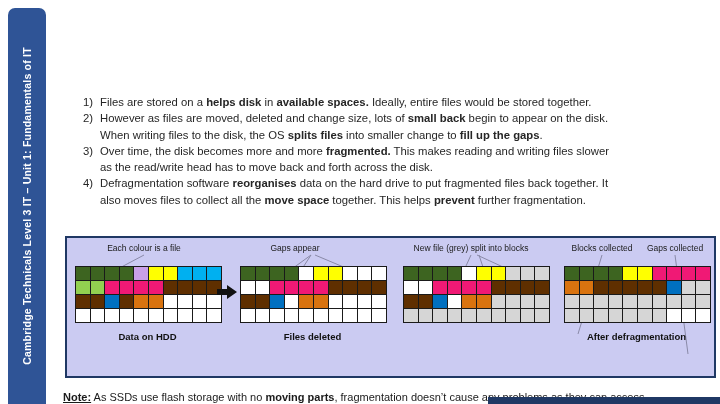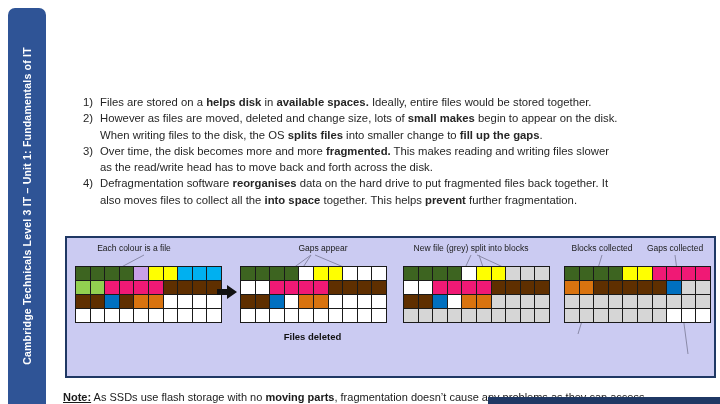--- a/index.html
+++ b/index.html
@@ -24,21 +24,21 @@
   .li{display:flex;}
   .num{width:17px;flex-shrink:0;}
   .b{font-weight:700;}
 
   
   .panel{position:absolute;left:65px;top:236px;width:647px;height:138px;
          background:var(--panel-bg,#CBCBF2);border:2px solid var(--panel-border,#1F3864);}
   svg.lines{position:absolute;left:0;top:0;width:647px;height:138px;pointer-events:none;}
   .callout{position:absolute;top:5px;transform:translateX(-50%);font-size:8.5px;
            color:#1a1a1a;white-space:nowrap;}
-  .c0{left:67px}.c1{left:256px}.c2{left:404px}.c3{left:535px}.c4{left:608px}
+  .c0{left:77px}.c1{left:228px}.c2{left:404px}.c3{left:535px}.c4{left:608px}
 
   .gb{position:absolute;top:28px;width:145px;}
   .gb0{left:8px}.gb1{left:173px}.gb2{left:336px}.gb3{left:497px}
   .grid{display:grid;grid-template-columns:repeat(10,1fr);grid-auto-rows:1fr;
         width:145px;height:55px;gap:1px;background:var(--cell-border,#1a1a1a);
         border:1px solid var(--cell-border,#1a1a1a);}
   .cell{width:100%;height:100%;}
   .caption{margin-top:8px;text-align:center;font-size:9.5px;font-weight:700;color:#111;}
 
   .flow-arrow{position:absolute;left:150px;top:47px;width:20px;height:14px;}
@@ -61,29 +61,29 @@
   </div>
 
 
   <div class="list">
       <div class="li">
         <span class="num">1)</span>
         <span><span>Files are stored on a </span><span class="b">helps disk</span><span> in </span><span class="b">available spaces.</span><span> Ideally, entire files would be stored together.</span></span>
       </div>
       <div class="li">
         <span class="num">2)</span>
-        <span><span>However as files are moved, deleted and change size, lots of </span><span class="b">small makes</span><span> begin to appear on the disk. When writing files to the disk, the OS </span><span class="b">splits files</span><span> into smaller change to </span><span class="b">fill up the gaps</span><span>.</span></span>
+        <span><span>However as files are moved, deleted and change size, lots of </span><span class="b">small back</span><span> begin to appear on the disk. When writing files to the disk, the OS </span><span class="b">splits files</span><span> into smaller change to </span><span class="b">fill up the gaps</span><span>.</span></span>
       </div>
       <div class="li">
         <span class="num">3)</span>
         <span><span>Over time, the disk becomes more and more </span><span class="b">fragmented.</span><span> This makes reading and writing files slower as the read/write head has to move back and forth across the disk.</span></span>
       </div>
       <div class="li">
         <span class="num">4)</span>
-        <span><span>Defragmentation software </span><span class="b">reorganises</span><span> data on the hard drive to put fragmented files back together. It also moves files to collect all the </span><span class="b">into space</span><span> together. This helps </span><span class="b">prevent</span><span> further fragmentation.</span></span>
+        <span><span>Defragmentation software </span><span class="b">reorganises</span><span> data on the hard drive to put fragmented files back together. It also moves files to collect all the </span><span class="b">move space</span><span> together. This helps </span><span class="b">prevent</span><span> further fragmentation.</span></span>
       </div>
     </div>
 
   <div class="panel">
 
     <svg class="lines" viewBox="0 0 647 138" xmlns="http://www.w3.org/2000/svg">
       <g stroke="#8A8AA8" stroke-width="1" fill="none">
         <line x1="77" y1="17" x2="45" y2="34"></line>
         <line x1="244" y1="17" x2="196" y2="52"></line>
         <line x1="244" y1="17" x2="233" y2="34"></line>
@@ -138,20 +138,21 @@
           <div class="cell" style="background: rgb(255, 255, 255);"></div>
           <div class="cell" style="background: rgb(255, 255, 255);"></div>
           <div class="cell" style="background: rgb(255, 255, 255);"></div>
           <div class="cell" style="background: rgb(255, 255, 255);"></div>
           <div class="cell" style="background: rgb(255, 255, 255);"></div>
           <div class="cell" style="background: rgb(255, 255, 255);"></div>
           <div class="cell" style="background: rgb(255, 255, 255);"></div>
           <div class="cell" style="background: rgb(255, 255, 255);"></div>
           <div class="cell" style="background: rgb(255, 255, 255);"></div>
         </div>
+      <div class="caption">Data on HDD</div>
     </div>
 
     <svg class="flow-arrow" viewBox="0 0 20 14" xmlns="http://www.w3.org/2000/svg">
       <polygon points="0,4 10,4 10,0 20,7 10,14 10,10 0,10" fill="#111111"></polygon>
     </svg>
 
     <div class="gb gb1">
       <div class="grid">
           <div class="cell" style="background: rgb(61, 100, 32);"></div>
           <div class="cell" style="background: rgb(61, 100, 32);"></div>
@@ -278,20 +279,21 @@
           <div class="cell" style="background: rgb(214, 214, 214);"></div>
           <div class="cell" style="background: rgb(214, 214, 214);"></div>
           <div class="cell" style="background: rgb(214, 214, 214);"></div>
           <div class="cell" style="background: rgb(214, 214, 214);"></div>
           <div class="cell" style="background: rgb(214, 214, 214);"></div>
           <div class="cell" style="background: rgb(214, 214, 214);"></div>
           <div class="cell" style="background: rgb(255, 255, 255);"></div>
           <div class="cell" style="background: rgb(255, 255, 255);"></div>
           <div class="cell" style="background: rgb(255, 255, 255);"></div>
         </div>
+      <div class="caption">After defragmentation</div>
     </div>
 
   </div>
 
   <p class="note"><span class="note-label">Note:</span><span><span> As SSDs use flash storage with no </span><span class="b">moving parts</span><span>, fragmentation doesn’t cause any problems as they can access data just as quickly however its arranged.</span></span></p>
 
   <div class="footer-bar"></div>
 
 </div>
 

